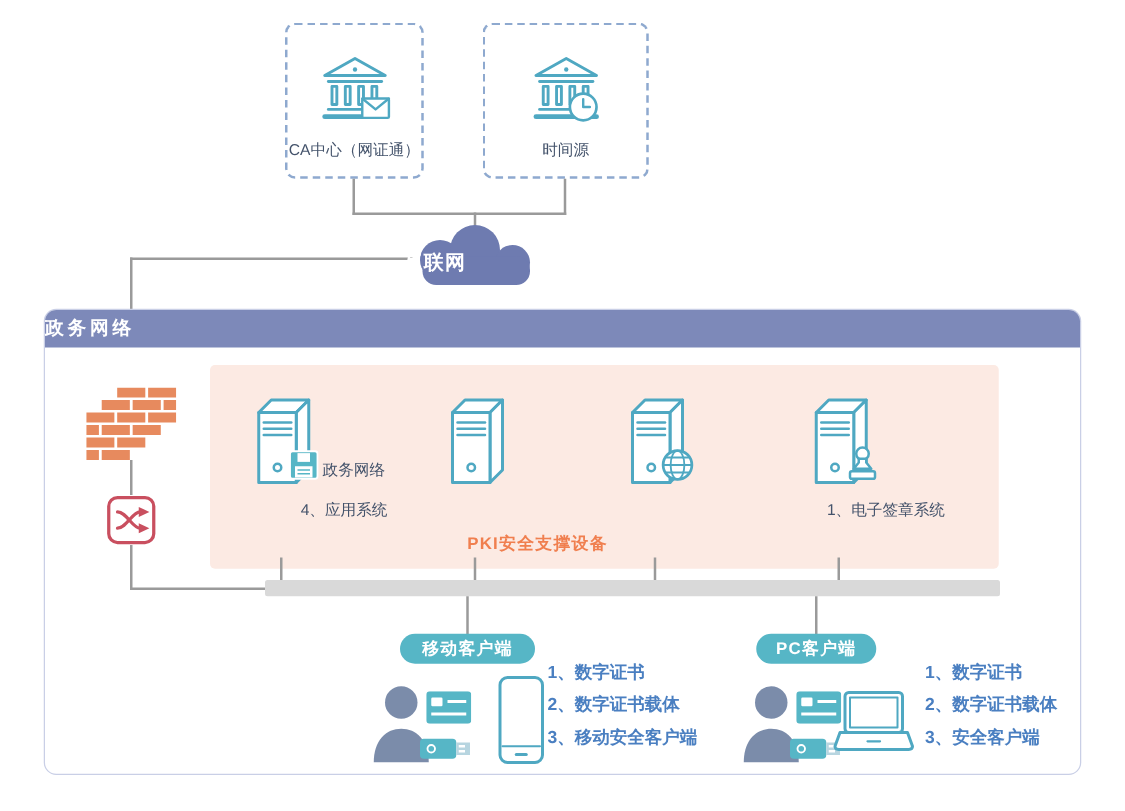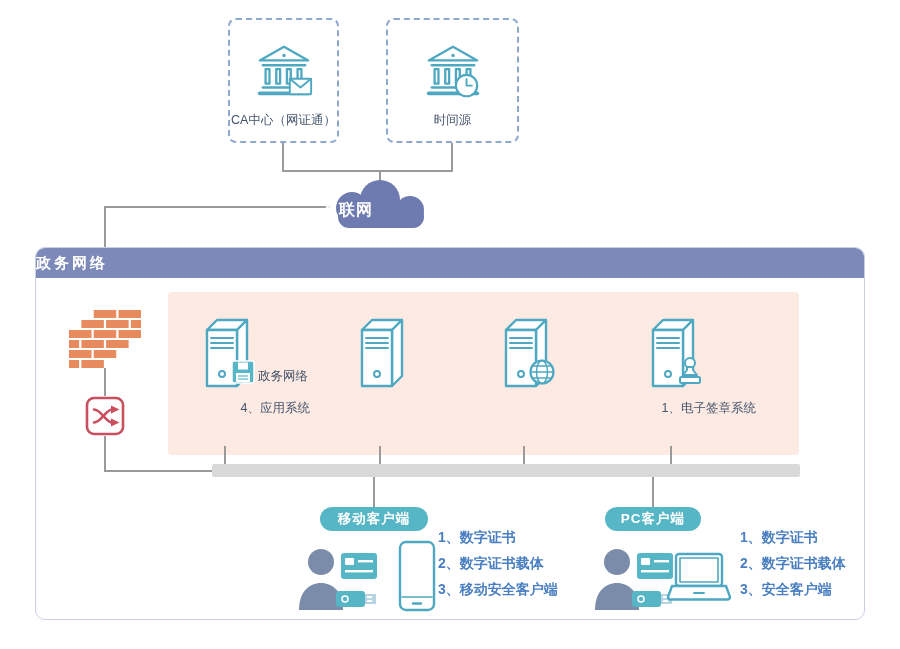--- a/index.html
+++ b/index.html
@@ -231,20 +231,21 @@
     <div class="overlay" style="left:36px;top:44px">
       <svg width="26" height="30" viewBox="0 0 26 30">
         <circle class="tsf" style="stroke-width:2" cx="13" cy="7" r="5"></circle>
         <path class="tsf" style="stroke-width:2" d="M10,11 v3 l-4,5 h14 l-4,-5 v-3 z"></path>
         <rect class="tsf" style="stroke-width:2" x="3" y="21" width="20" height="6" rx="1.5"></rect>
       </svg>
     </div>
     <div class="srv-label">1、电子签章系统</div>
   </div>
 
+  <div class="pki-caption" style="left:340px;top:426px;width:180px">PKI安全支撑设备</div>
 
   <div class="pill" style="left:320px;top:507px;width:108px">移动客户端</div>
   <div class="pill" style="left:605px;top:507px;width:96px">PC客户端</div>
 
   <div class="icon" style="left:298px;top:548px">
     <svg width="46" height="62" viewBox="0 0 46 62">
       <circle class="pf" cx="23" cy="14" r="13"></circle>
       <path class="pf" d="M1,62 C1,44 11,35 23,35 C35,35 45,44 45,62 Z"></path>
     </svg>
   </div>

